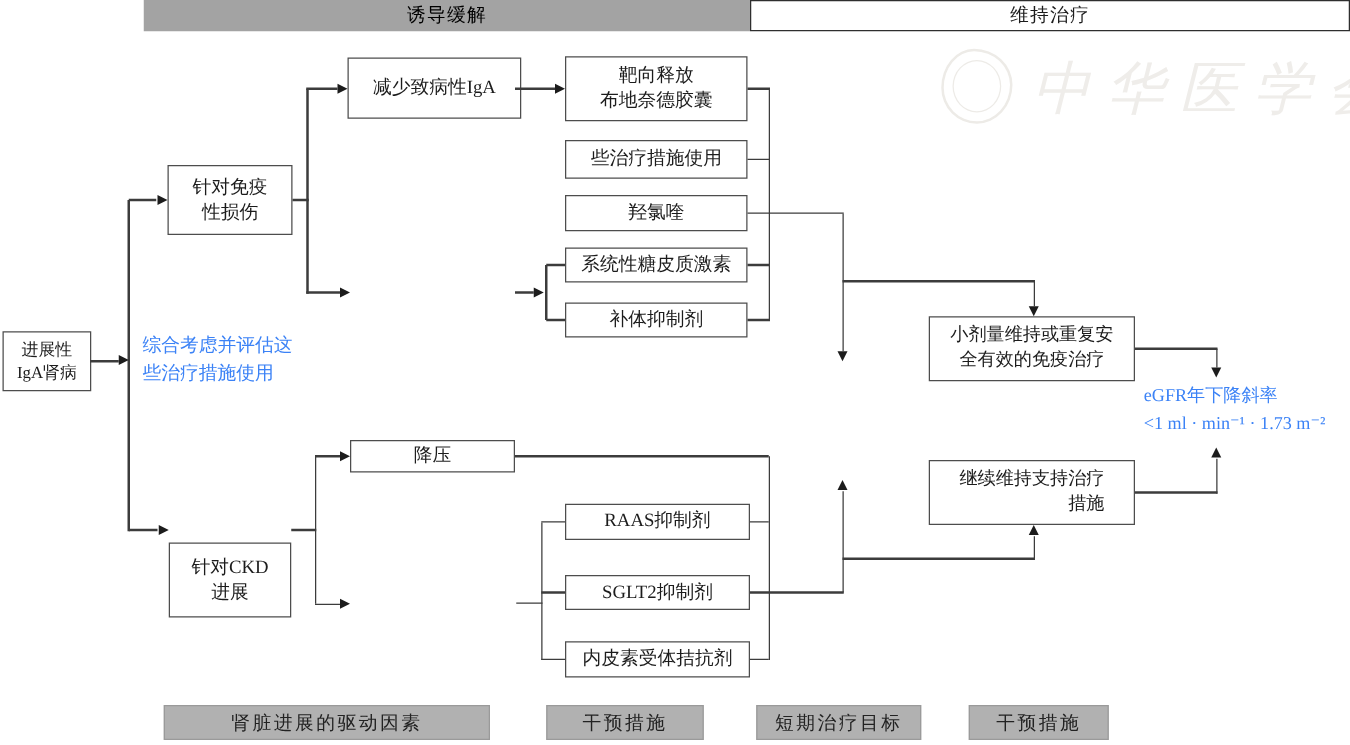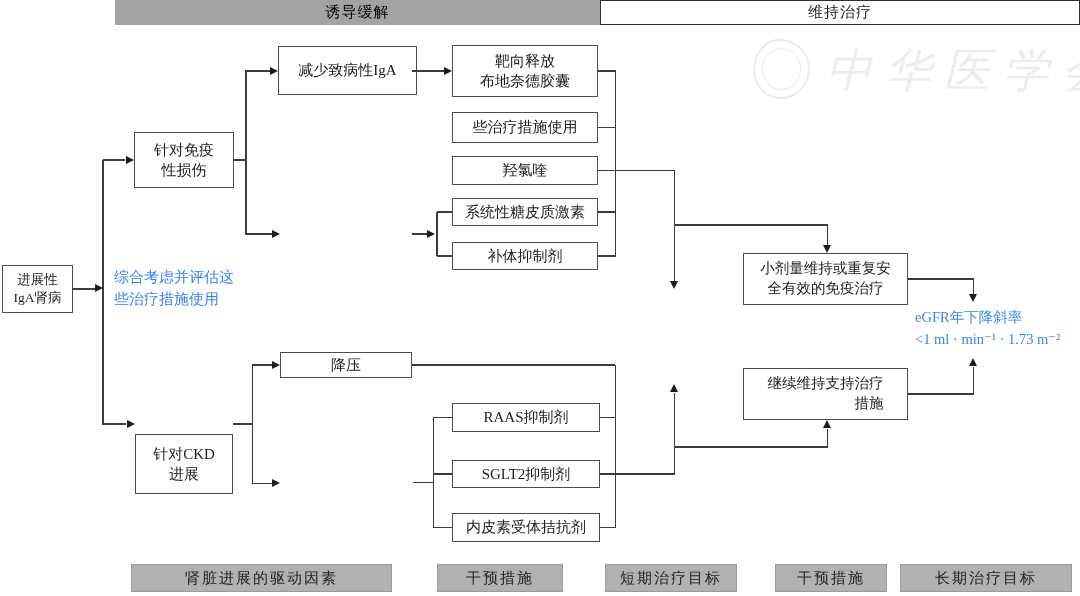--- a/index.html
+++ b/index.html
@@ -126,15 +126,14 @@
   <div class="ah d" style="left:822.75px;top:245px;"></div>
   <div class="ah d" style="left:968.75px;top:293.5px;"></div>
   <div class="ah u" style="left:669.75px;top:384px;"></div>
   <div class="ah u" style="left:822.75px;top:420px;"></div>
   <div class="ah u" style="left:968.75px;top:358px;"></div>
 
   <div class="bar" style="left:131px;width:261px;">肾脏进展的驱动因素</div>
   <div class="bar" style="left:437px;width:126px;">干预措施</div>
   <div class="bar" style="left:605px;width:132px;">短期治疗目标</div>
   <div class="bar" style="left:775px;width:112px;">干预措施</div>
-  <div class="bar" style="left:900px;width:172px;">长期治疗目标</div>
 
 </div>
 
 </body></html>

